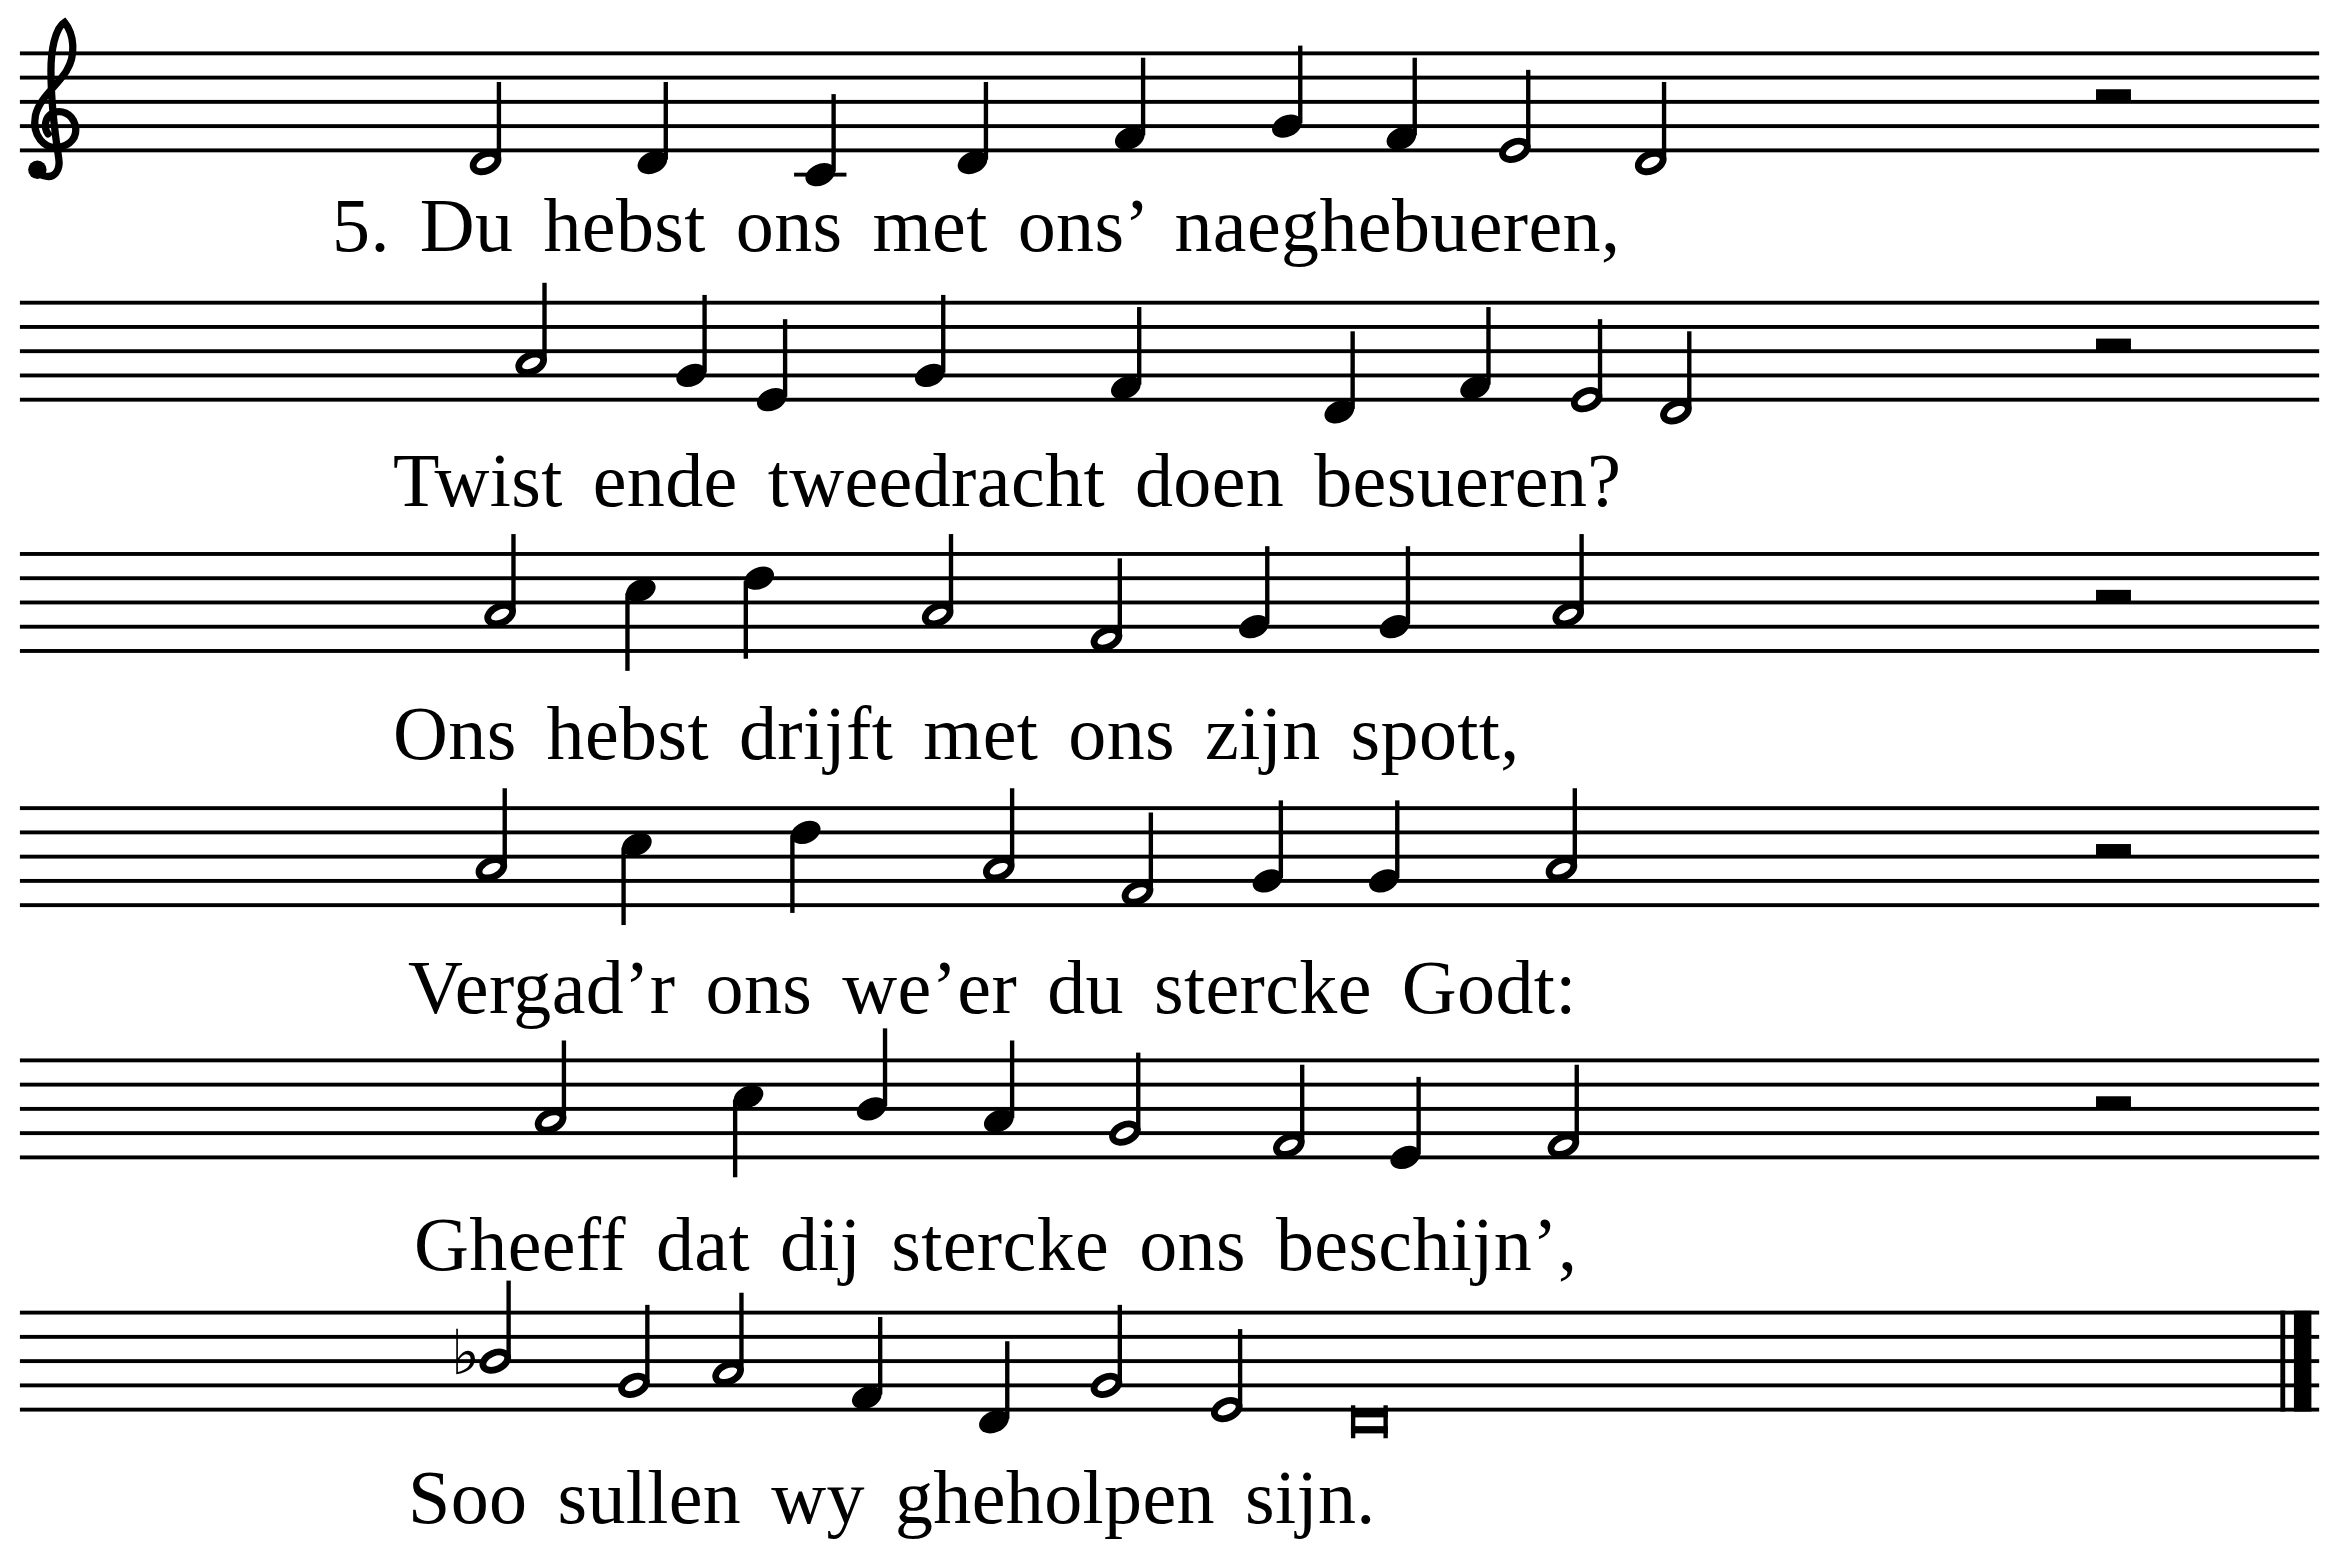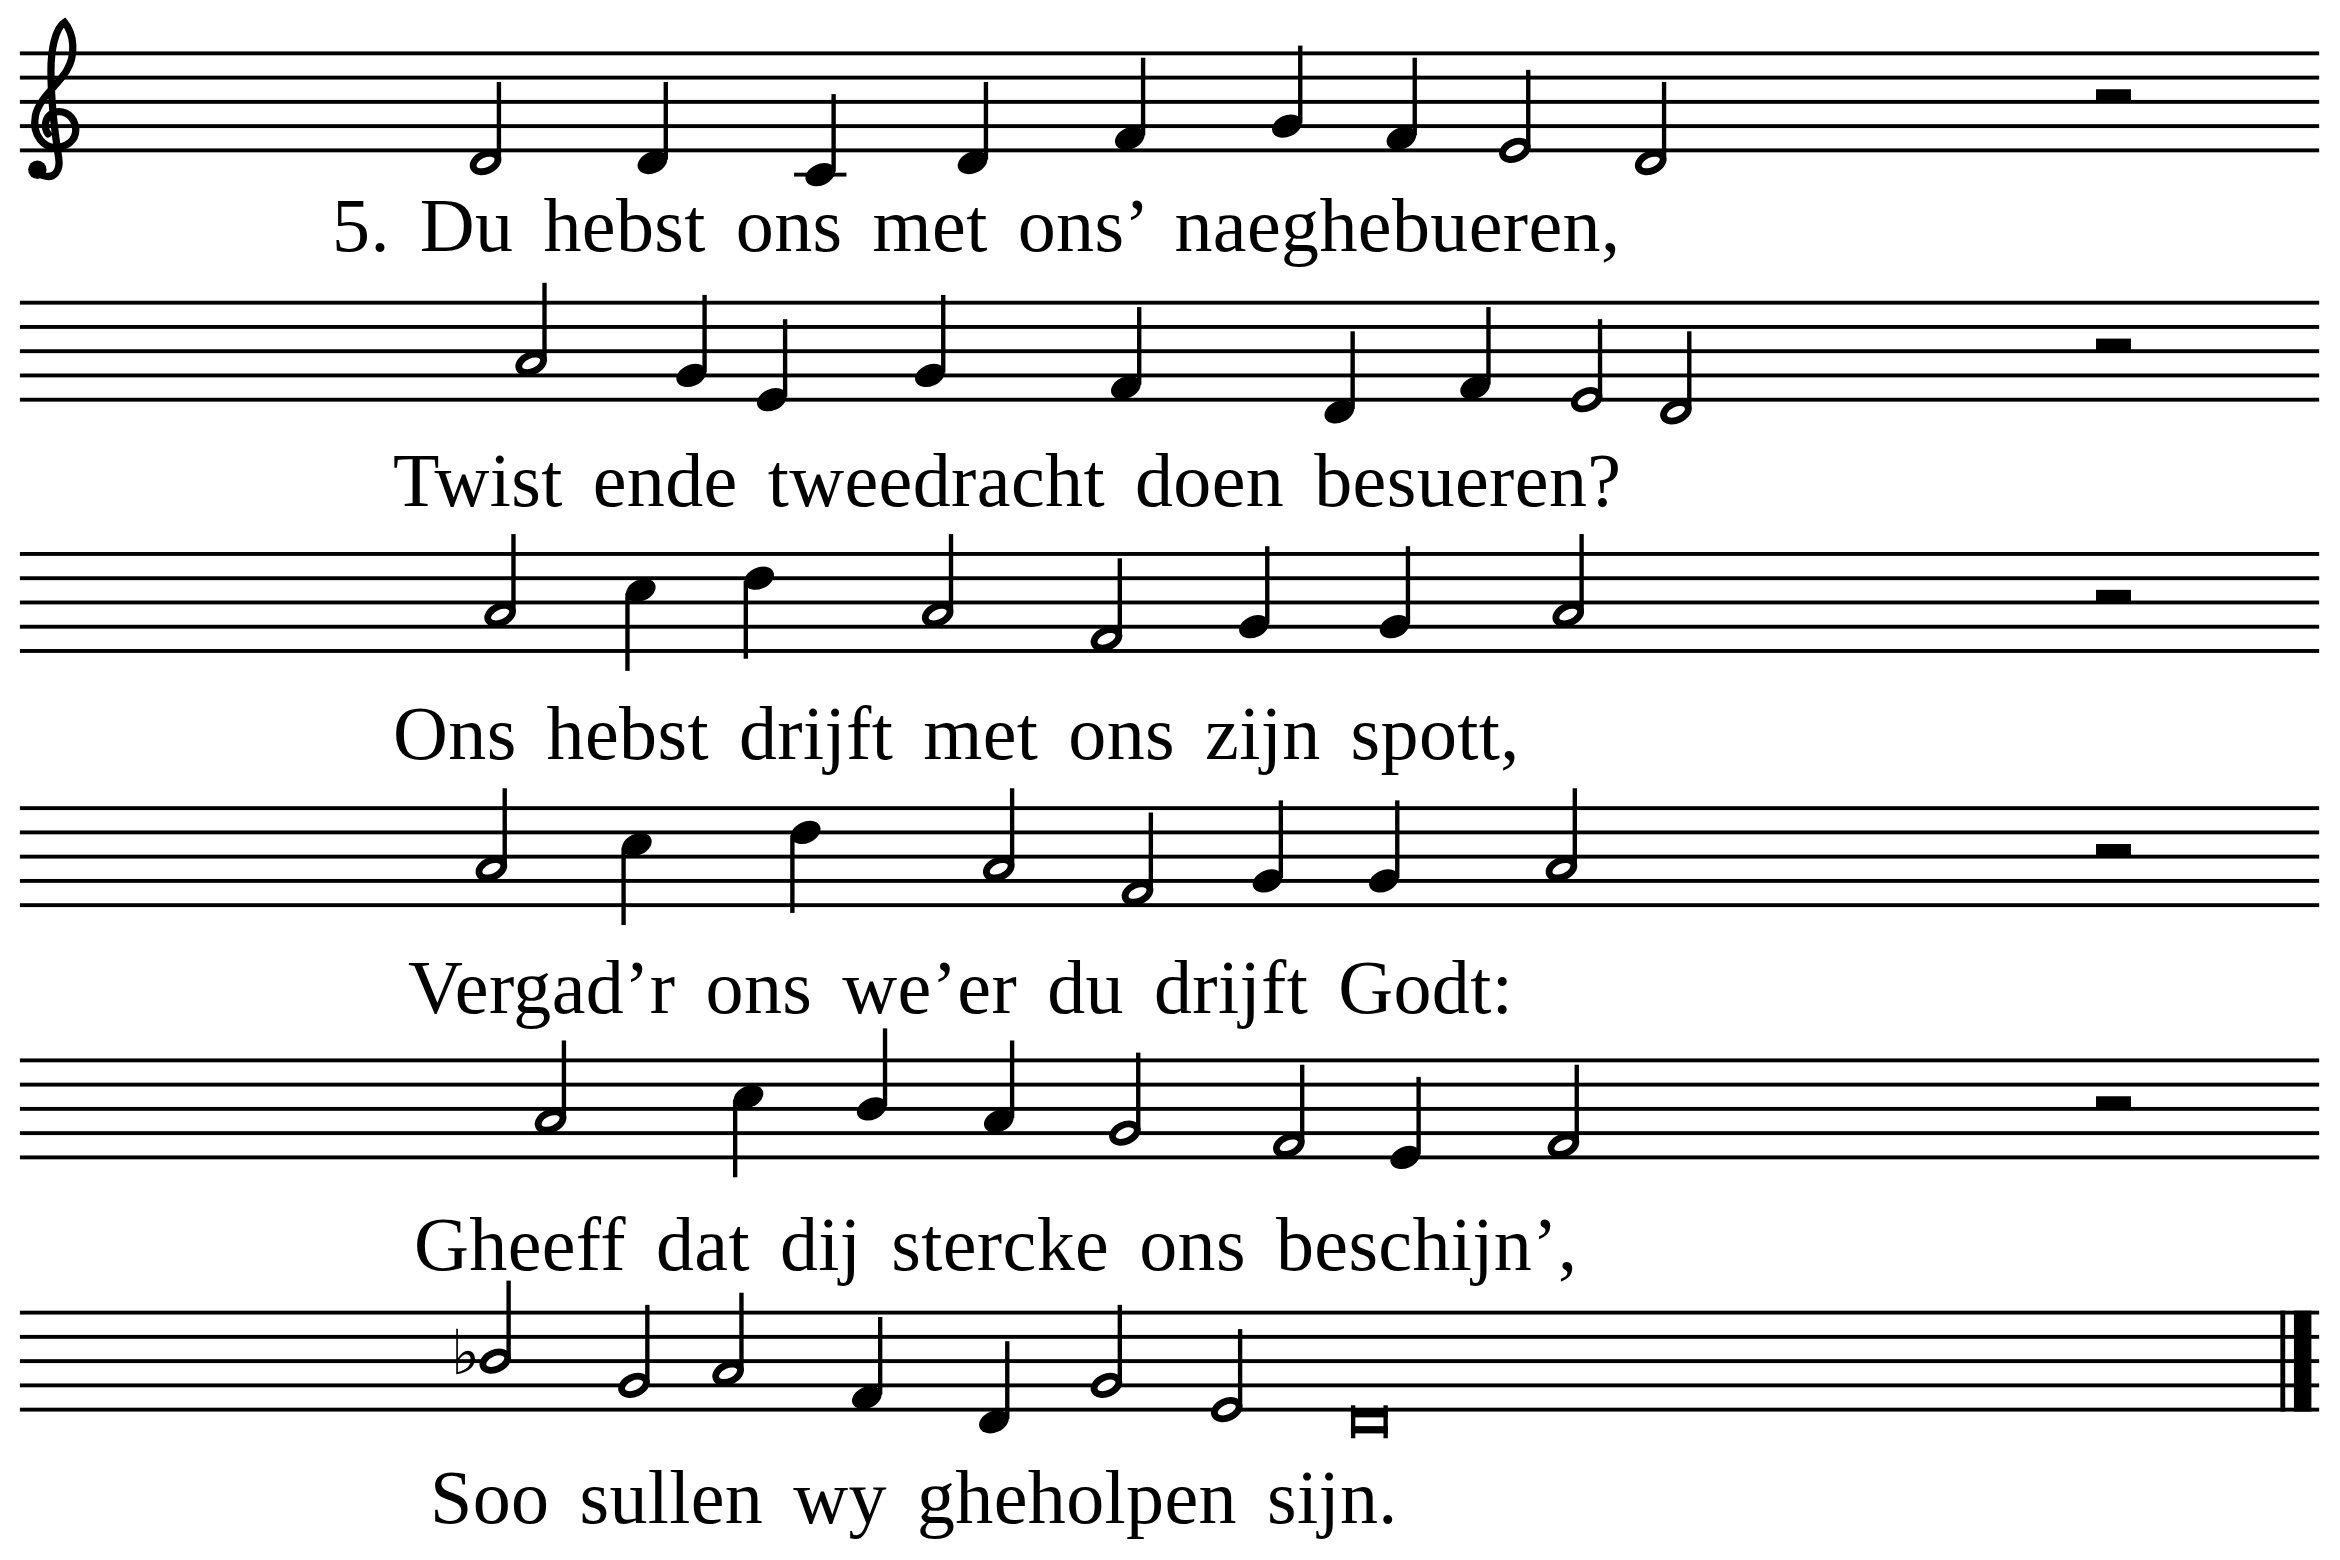--- a/index.html
+++ b/index.html
@@ -169,17 +169,17 @@
       <rect x="1392" y="1448.5" width="4.5" height="34" fill="#000000"></rect>
       <rect x="1425.5" y="1448.5" width="4.5" height="34" fill="#000000"></rect>
       <rect x="1392" y="1453.5" width="38" height="7.5" fill="#000000"></rect>
       <rect x="1392" y="1470" width="38" height="7.5" fill="#000000"></rect>
       <rect x="2350" y="1351" width="5" height="104" fill="#000000"></rect>
       <rect x="2364" y="1351" width="18" height="104" fill="#000000"></rect>
     </svg>
   <div class="lyric" style="left: 323px; top: 184px; margin-left: 9px;">5. Du hebst ons met ons’ naeghebueren,</div>
   <div class="lyric" style="left: 393px; top: 439px; font-family: Liberation Serif, serif;">Twist ende tweedracht doen besueren?</div>
   <div class="lyric" style="left: 393px; top: 692px;">Ons hebst drijft met ons zijn spott,</div>
-  <div class="lyric" style="left: 408px; top: 946px;">Vergad’r ons we’er du drijft Godt:</div>
+  <div class="lyric" style="left: 408px; top: 946px;">Vergad’r ons we’er du stercke Godt:</div>
   <div class="lyric" style="left: 414px; top: 1203px;">Gheeff dat dij stercke ons beschijn’,</div>
-  <div class="lyric" style="left: 430px; top: 1456px;">Soo sullen wy gheholpen sijn.</div>
+  <div class="lyric" style="left: 408px; top: 1456px;">Soo sullen wy gheholpen sijn.</div>
 </div>
 
 
 </body></html>

